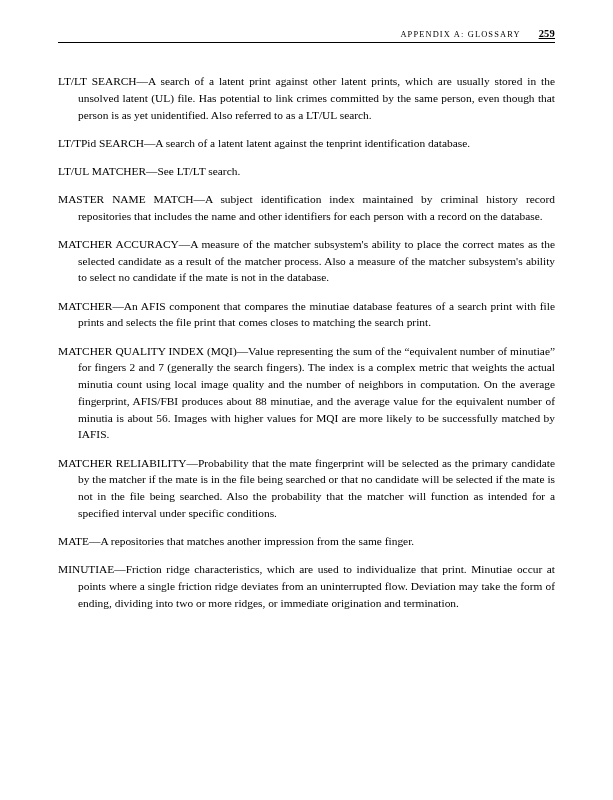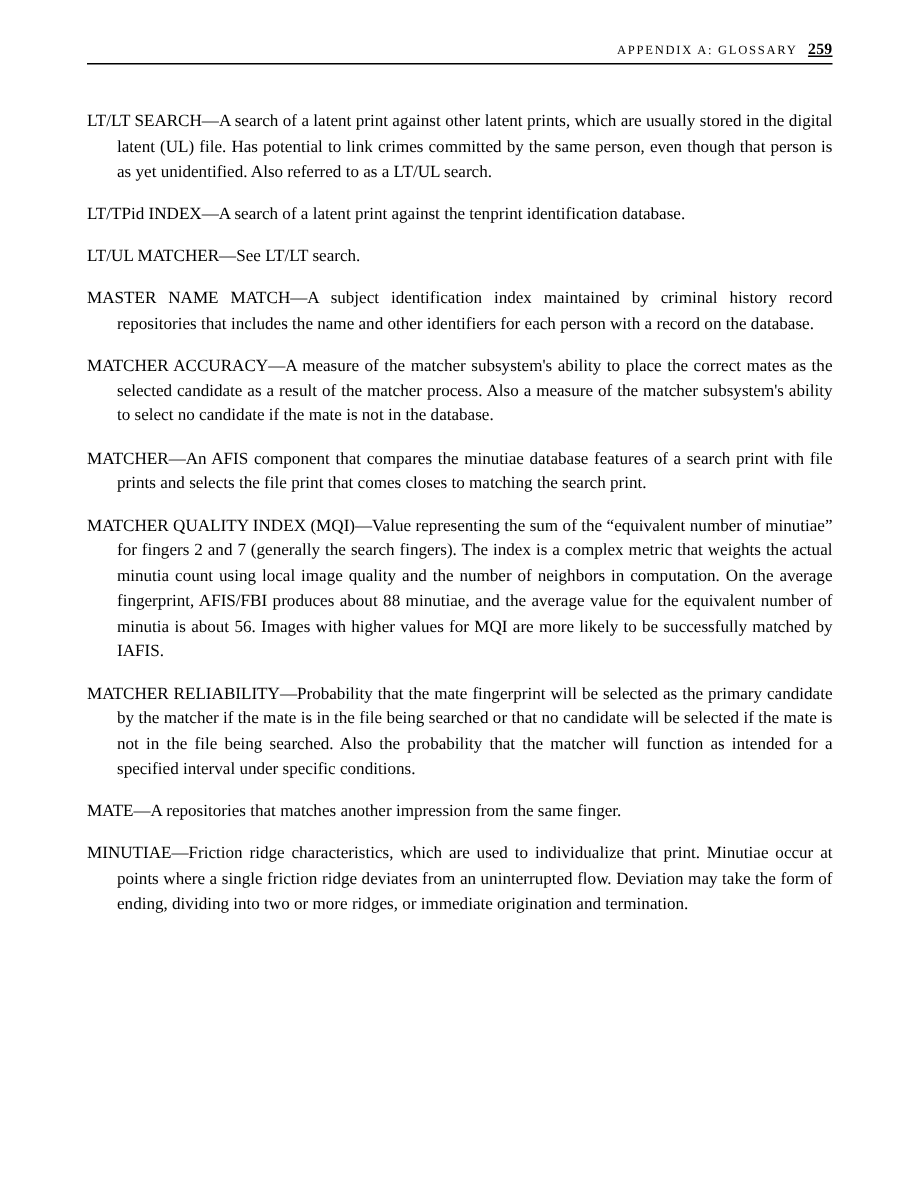--- a/index.html
+++ b/index.html
@@ -18,21 +18,21 @@
     position: relative;
     width: 613px;
     height: 800px;
     box-sizing: border-box;
     padding: 28px 58px 0 58px;
   }
   .header {
     display: flex;
     justify-content: flex-end;
     align-items: baseline;
-    gap: 7px;
+    gap: 18px;
     font-family: "Liberation Serif", serif;
     margin-bottom: 2px;
   }
   .header-title {
     font-size: 8.4px;
     letter-spacing: 1.15px;
     font-variant: small-caps;
     text-transform: uppercase;
   }
   .header-page {
@@ -69,22 +69,22 @@
 
 <div class="page">
 
   <div class="header">
     <span class="header-title">Appendix A: Glossary</span>
     <span class="header-page">259</span>
   </div>
   <hr class="rule">
 
   <div class="glossary">
-    <p class="entry">LT/LT SEARCH—A search of a latent print against other latent prints, which are usually stored in the digital latent (UL) file. Has potential to link crimes committed by the same person, even though that person is as yet unidentified. Also referred to as a LT/UL search.</p>
-    <p class="entry">LT/TPid INDEX—A search of a latent print against the tenprint identification database.</p>
+    <p class="entry">LT/LT SEARCH—A search of a latent print against other latent prints, which are usually stored in the unsolved latent (UL) file. Has potential to link crimes committed by the same person, even though that person is as yet unidentified. Also referred to as a LT/UL search.</p>
+    <p class="entry">LT/TPid SEARCH—A search of a latent latent against the tenprint identification database.</p>
     <p class="entry">LT/UL MATCHER—See LT/LT search.</p>
     <p class="entry">MASTER NAME MATCH—A subject identification index maintained by criminal history record repositories that includes the name and other identifiers for each person with a record on the database.</p>
     <p class="entry">MATCHER ACCURACY—A measure of the matcher subsystem's ability to place the correct mates as the selected candidate as a result of the matcher process. Also a measure of the matcher subsystem's ability to select no candidate if the mate is not in the database.</p>
     <p class="entry">MATCHER—An AFIS component that compares the minutiae database features of a search print with file prints and selects the file print that comes closes to matching the search print.</p>
     <p class="entry">MATCHER QUALITY INDEX (MQI)—Value representing the sum of the “equivalent number of minutiae” for fingers 2 and 7 (generally the search fingers). The index is a complex metric that weights the actual minutia count using local image quality and the number of neighbors in computation. On the average fingerprint, AFIS/FBI produces about 88 minutiae, and the average value for the equivalent number of minutia is about 56. Images with higher values for MQI are more likely to be successfully matched by IAFIS.</p>
     <p class="entry">MATCHER RELIABILITY—Probability that the mate fingerprint will be selected as the primary candidate by the matcher if the mate is in the file being searched or that no candidate will be selected if the mate is not in the file being searched. Also the probability that the matcher will function as intended for a specified interval under specific conditions.</p>
     <p class="entry">MATE—A repositories that matches another impression from the same finger.</p>
     <p class="entry">MINUTIAE—Friction ridge characteristics, which are used to individualize that print. Minutiae occur at points where a single friction ridge deviates from an uninterrupted flow. Deviation may take the form of ending, dividing into two or more ridges, or immediate origination and termination.</p>
   </div>
 

